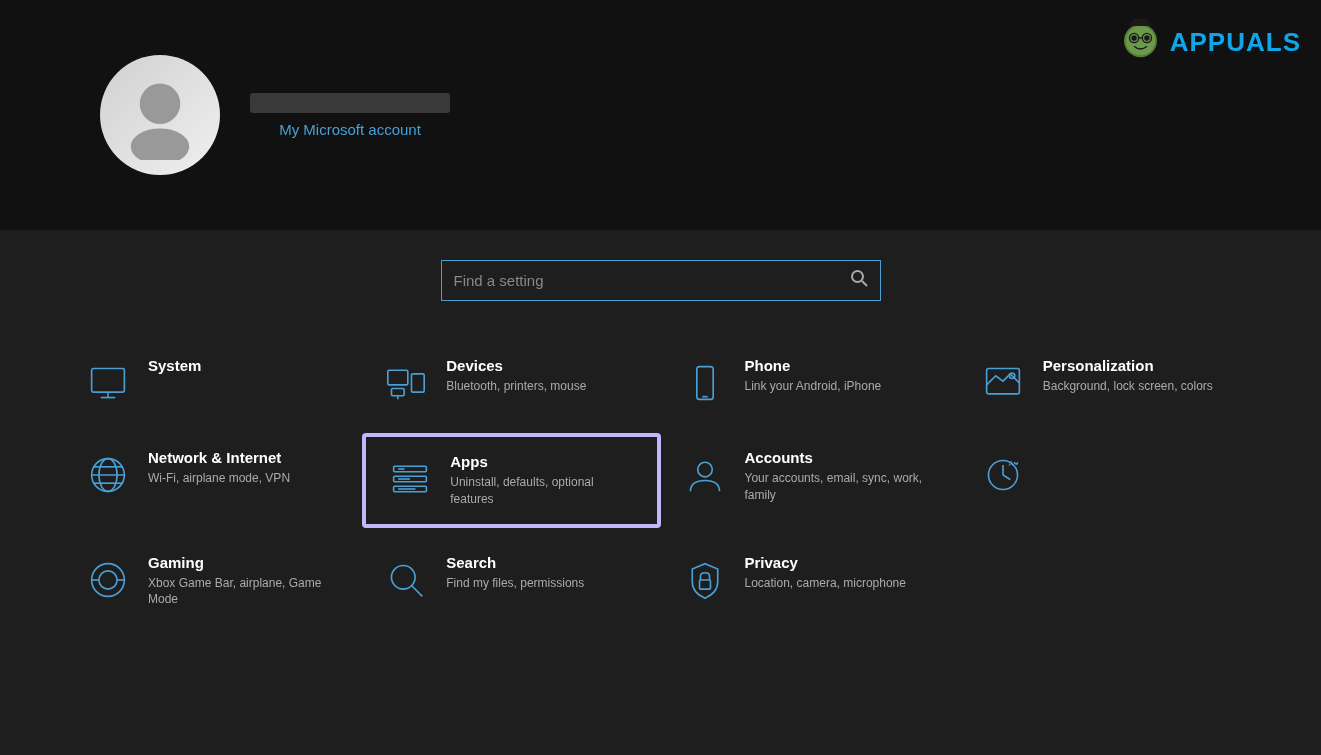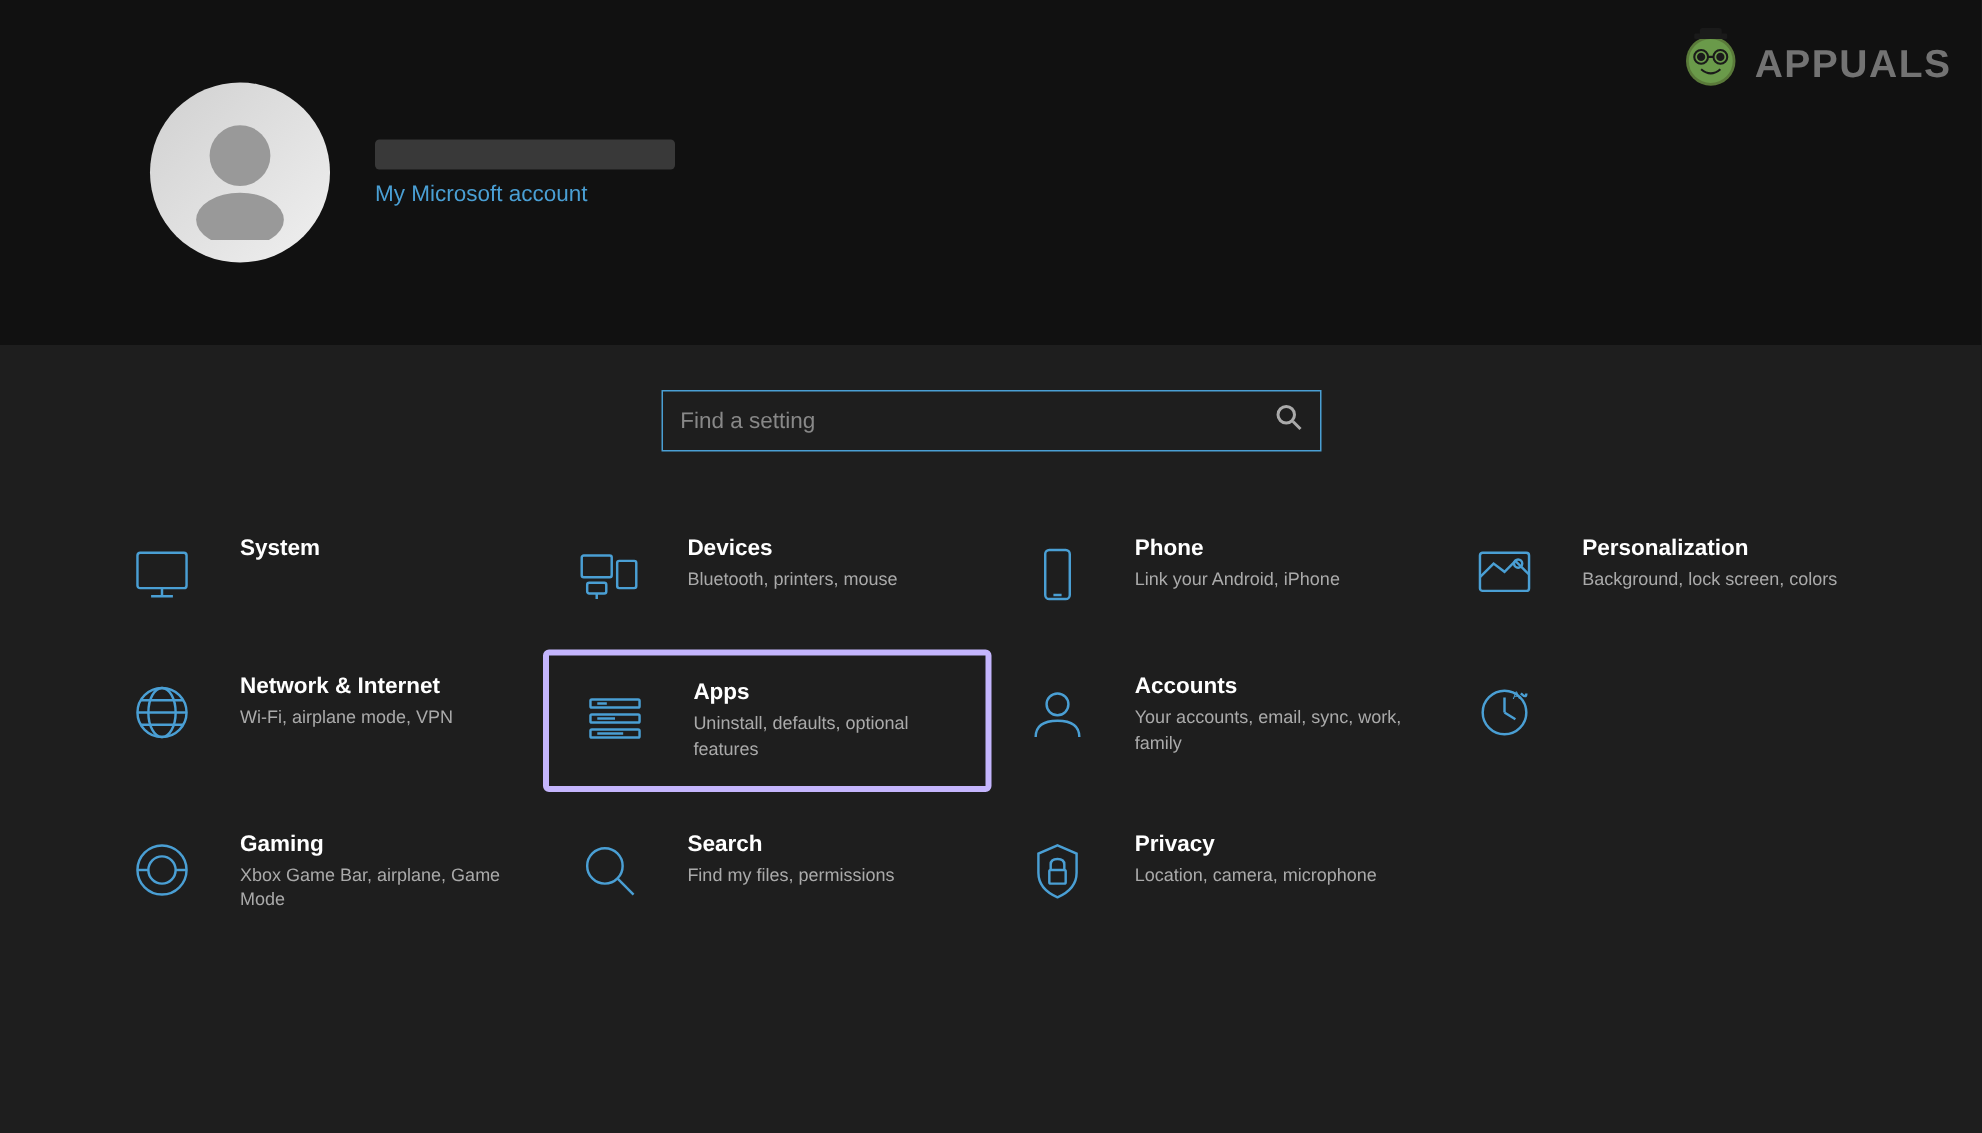--- a/index.html
+++ b/index.html
@@ -51,20 +51,21 @@
       background-color: #555555;
       border-radius: 3px;
       opacity: 0.6;
     }
 
     .profile-link {
       color: #4a9fd4;
       font-size: 15px;
       text-decoration: none;
       cursor: pointer;
+      text-align: center;
     }
 
     
     .main-content {
       background-color: #1e1e1e;
       padding: 30px 64px;
       height: calc(755px - 230px);
       overflow: hidden;
     }
 
@@ -145,21 +146,20 @@
       height: 40px;
       fill: none;
       stroke: #4a9fd4;
       stroke-width: 1.8;
     }
 
     .setting-text {
       display: flex;
       flex-direction: column;
       gap: 4px;
-      margin-left: 12px;
     }
 
     .setting-title {
       font-size: 15px;
       font-weight: 600;
       color: #ffffff;
     }
 
     .setting-desc {
       font-size: 12px;
@@ -172,21 +172,21 @@
       position: absolute;
       top: 15px;
       right: 20px;
       display: flex;
       align-items: center;
     }
 
     .appuals-text {
       font-size: 26px;
       font-weight: 700;
-      color: #737373;
+      color: #0ea5e9;
       letter-spacing: 1px;
     }
 
     .appuals-mascot {
       width: 55px;
       height: 55px;
       margin-right: 2px;
     }
   </style>
 </head>

